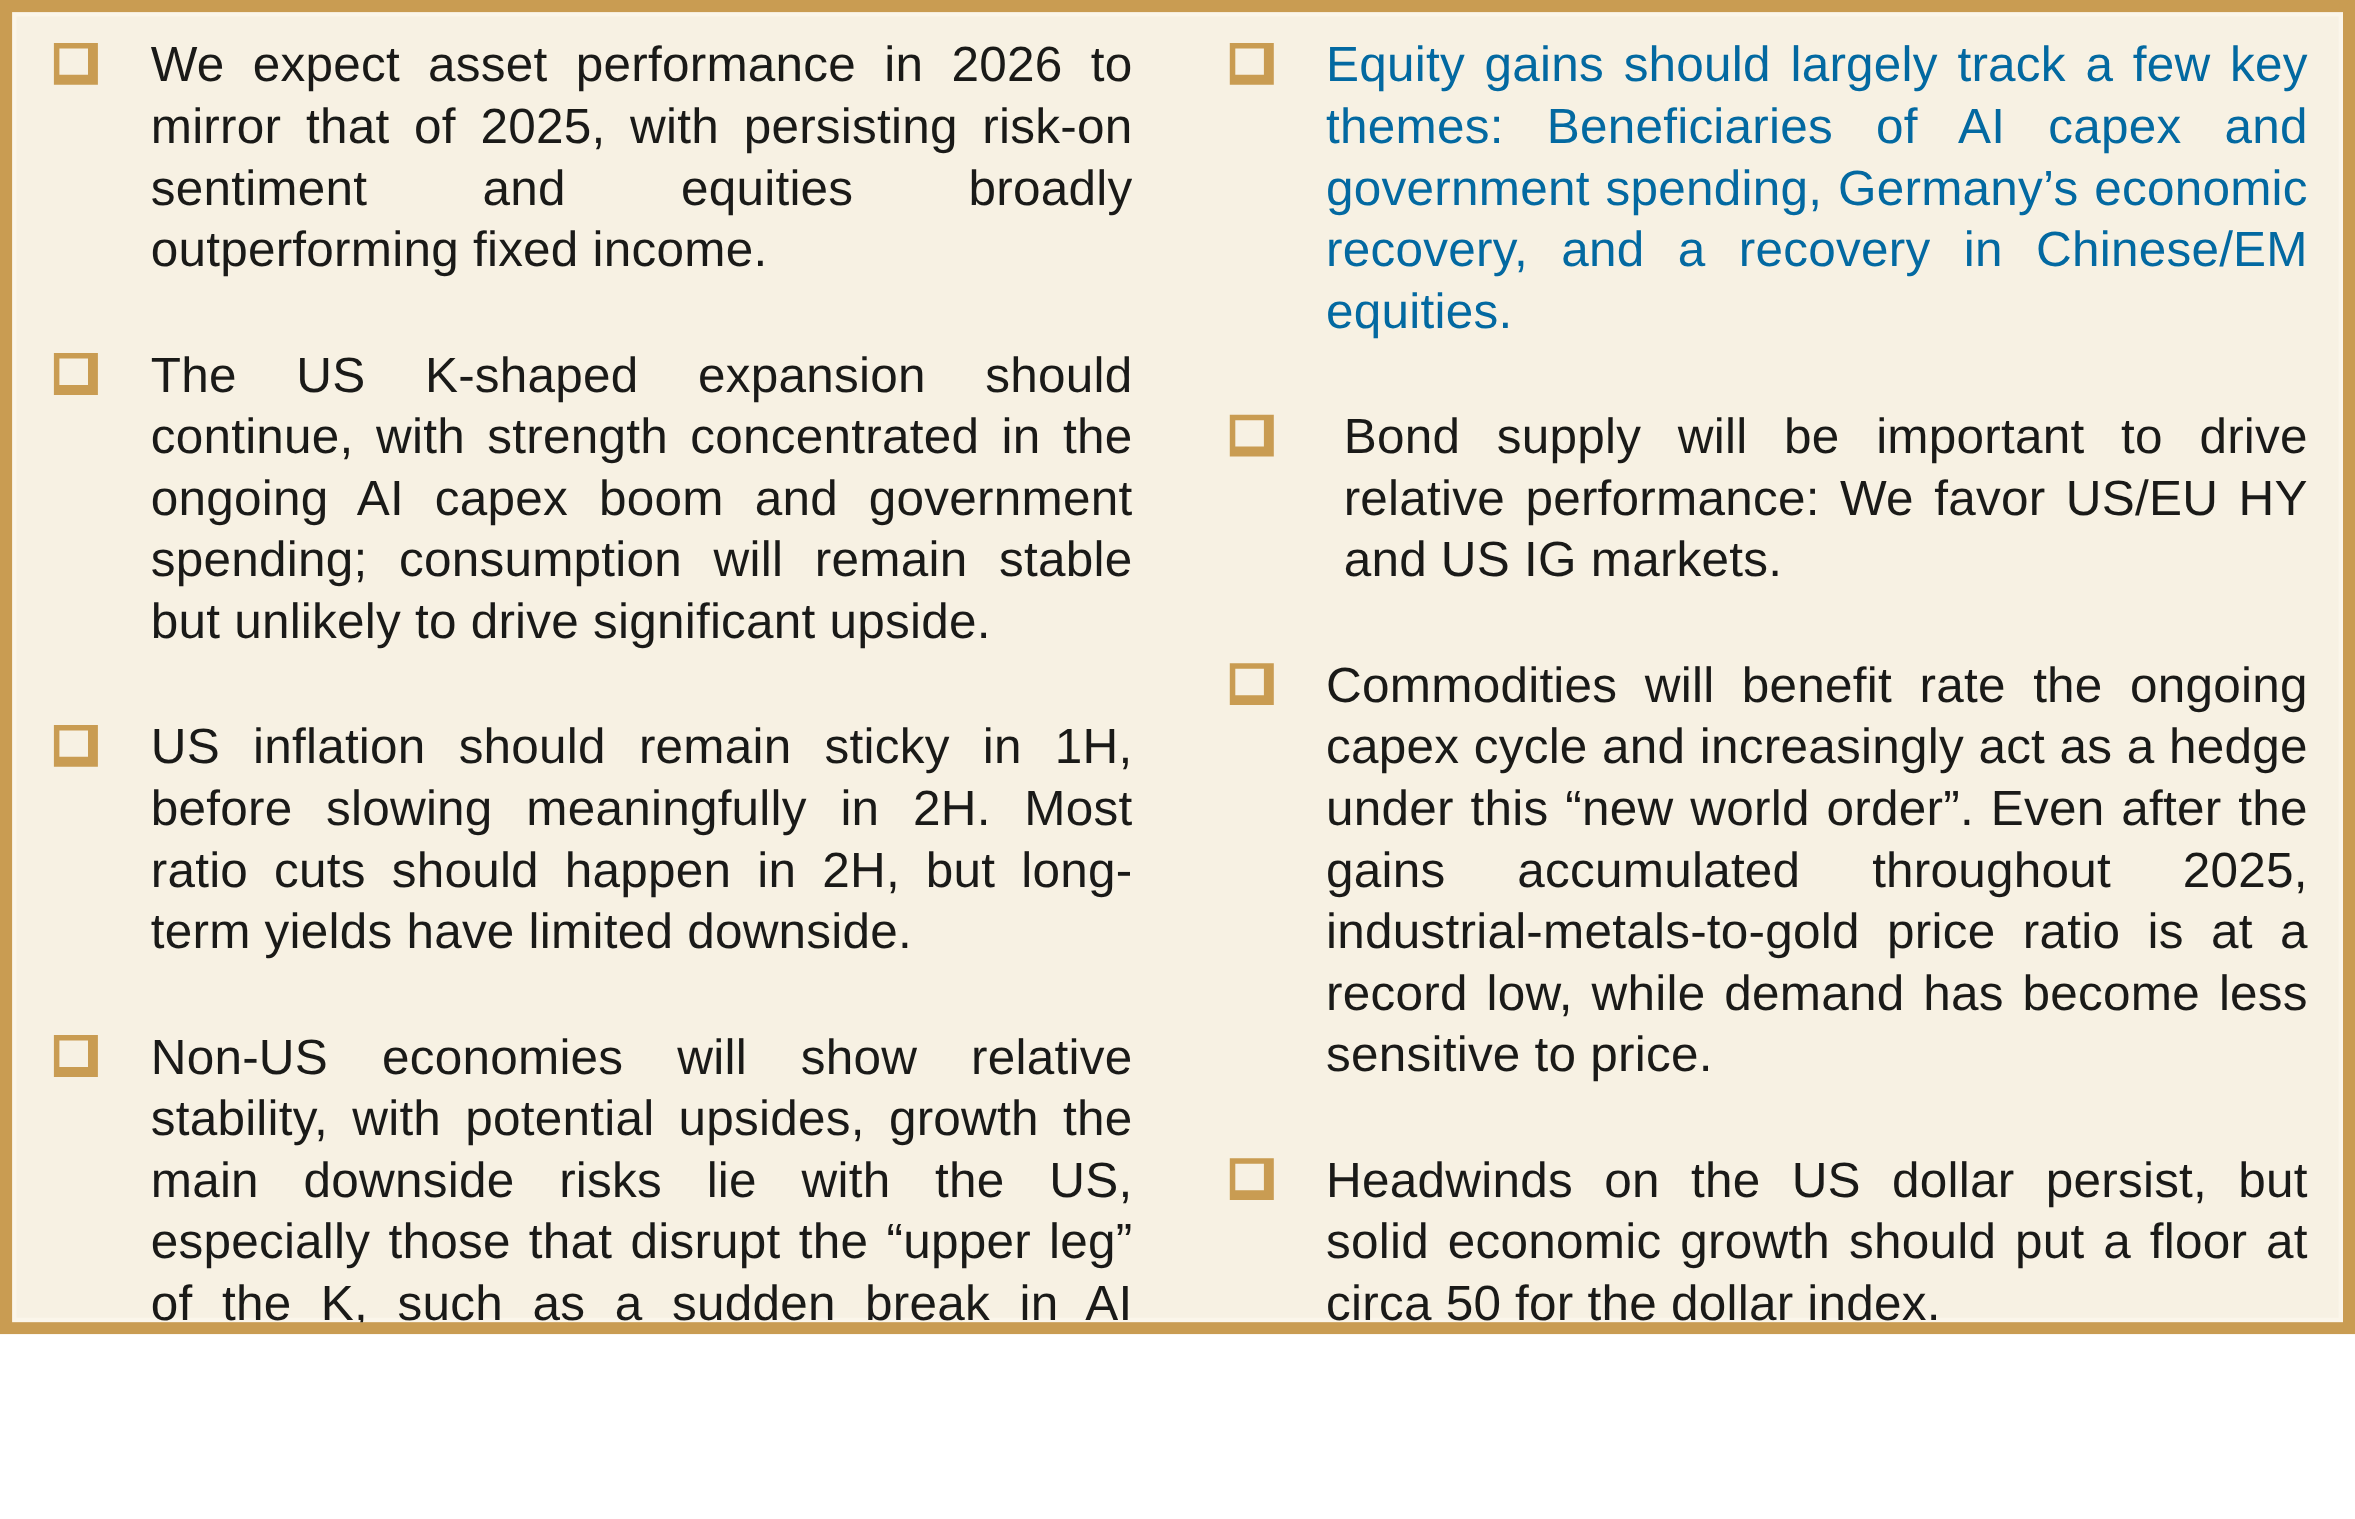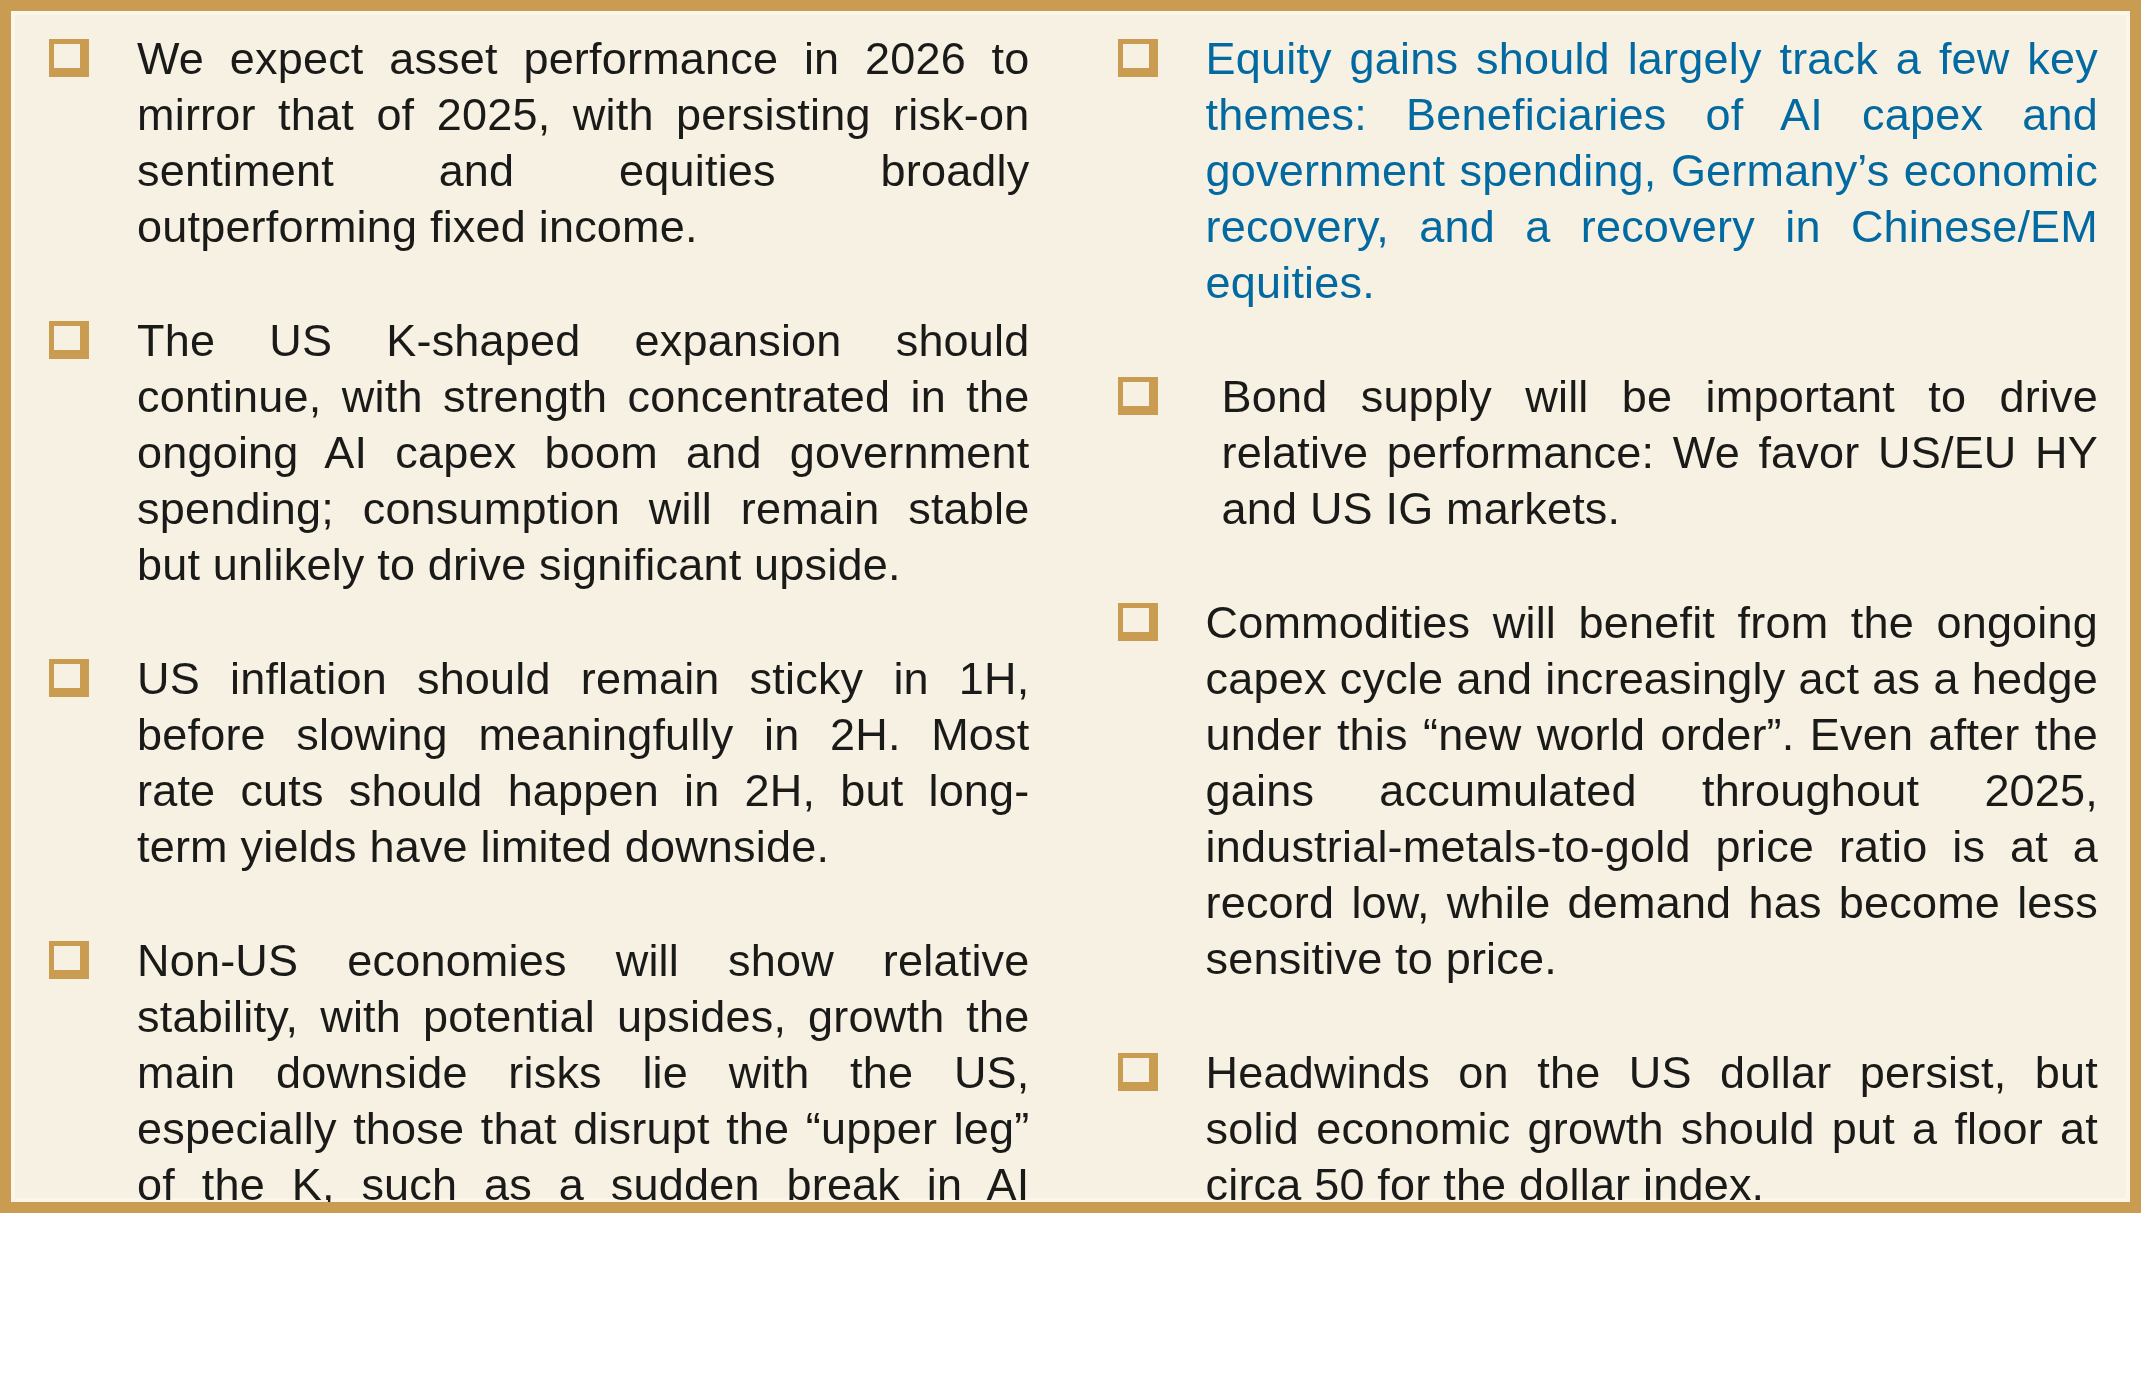--- a/index.html
+++ b/index.html
@@ -68,40 +68,40 @@
       <div class="item">
         <span class="bullet" style="border-color: rgb(201, 156, 82);"></span>
         <p class="text" style="color: rgb(26, 26, 24);">We expect asset performance in 2026 to mirror that of 2025, with persisting risk-on sentiment and equities broadly outperforming fixed income.</p>
       </div>
       <div class="item">
         <span class="bullet" style="border-color: rgb(201, 156, 82);"></span>
         <p class="text" style="color: rgb(26, 26, 24);">The US K-shaped expansion should continue, with strength concentrated in the ongoing AI capex boom and government spending; consumption will remain stable but unlikely to drive significant upside.</p>
       </div>
       <div class="item">
         <span class="bullet" style="border-color: rgb(201, 156, 82);"></span>
-        <p class="text" style="color: rgb(26, 26, 24);">US inflation should remain sticky in 1H, before slowing meaningfully in 2H. Most rate cuts should happen in 2H, but long-term yields have limited downside.</p>
+        <p class="text" style="color: rgb(26, 26, 24);">US inflation should remain sticky in 1H, before slowing meaningfully in 2H. Most ratio cuts should happen in 2H, but long-term yields have limited downside.</p>
       </div>
       <div class="item">
         <span class="bullet" style="border-color: rgb(201, 156, 82);"></span>
         <p class="text" style="color: rgb(26, 26, 24);">Non-US economies will show relative stability, with potential upsides, growth the main downside risks lie with the US, especially those that disrupt the “upper leg” of the K, such as a sudden break in AI activity or serious damage to Fed independence.</p>
       </div>
     </div>
 
     <div class="col">
       <div class="item">
         <span class="bullet" style="border-color: rgb(201, 156, 82);"></span>
         <p class="text" style="color: #0369a1;">Equity gains should largely track a few key themes: Beneficiaries of AI capex and government spending, Germany’s economic recovery, and a recovery in Chinese/EM equities.</p>
       </div>
       <div class="item">
         <span class="bullet" style="border-color: rgb(201, 156, 82);"></span>
         <p class="text" style="color: rgb(26, 26, 24); margin-left: 16px;">Bond supply will be important to drive relative performance: We favor US/EU HY and US IG markets.</p>
       </div>
       <div class="item">
         <span class="bullet" style="border-color: rgb(201, 156, 82);"></span>
-        <p class="text" style="color: rgb(26, 26, 24);">Commodities will benefit from the ongoing capex cycle and increasingly act as a hedge under this “new world order”. Even after the gains accumulated throughout 2025, industrial-metals-to-gold price ratio is at a record low, while demand has become less sensitive to price.</p>
+        <p class="text" style="color: rgb(26, 26, 24);">Commodities will benefit rate the ongoing capex cycle and increasingly act as a hedge under this “new world order”. Even after the gains accumulated throughout 2025, industrial-metals-to-gold price ratio is at a record low, while demand has become less sensitive to price.</p>
       </div>
       <div class="item">
         <span class="bullet" style="border-color: rgb(201, 156, 82);"></span>
         <p class="text" style="color: rgb(26, 26, 24);">Headwinds on the US dollar persist, but solid economic growth should put a floor at circa 50 for the dollar index.</p>
       </div>
     </div>
 
   </div>
 </div>
 

